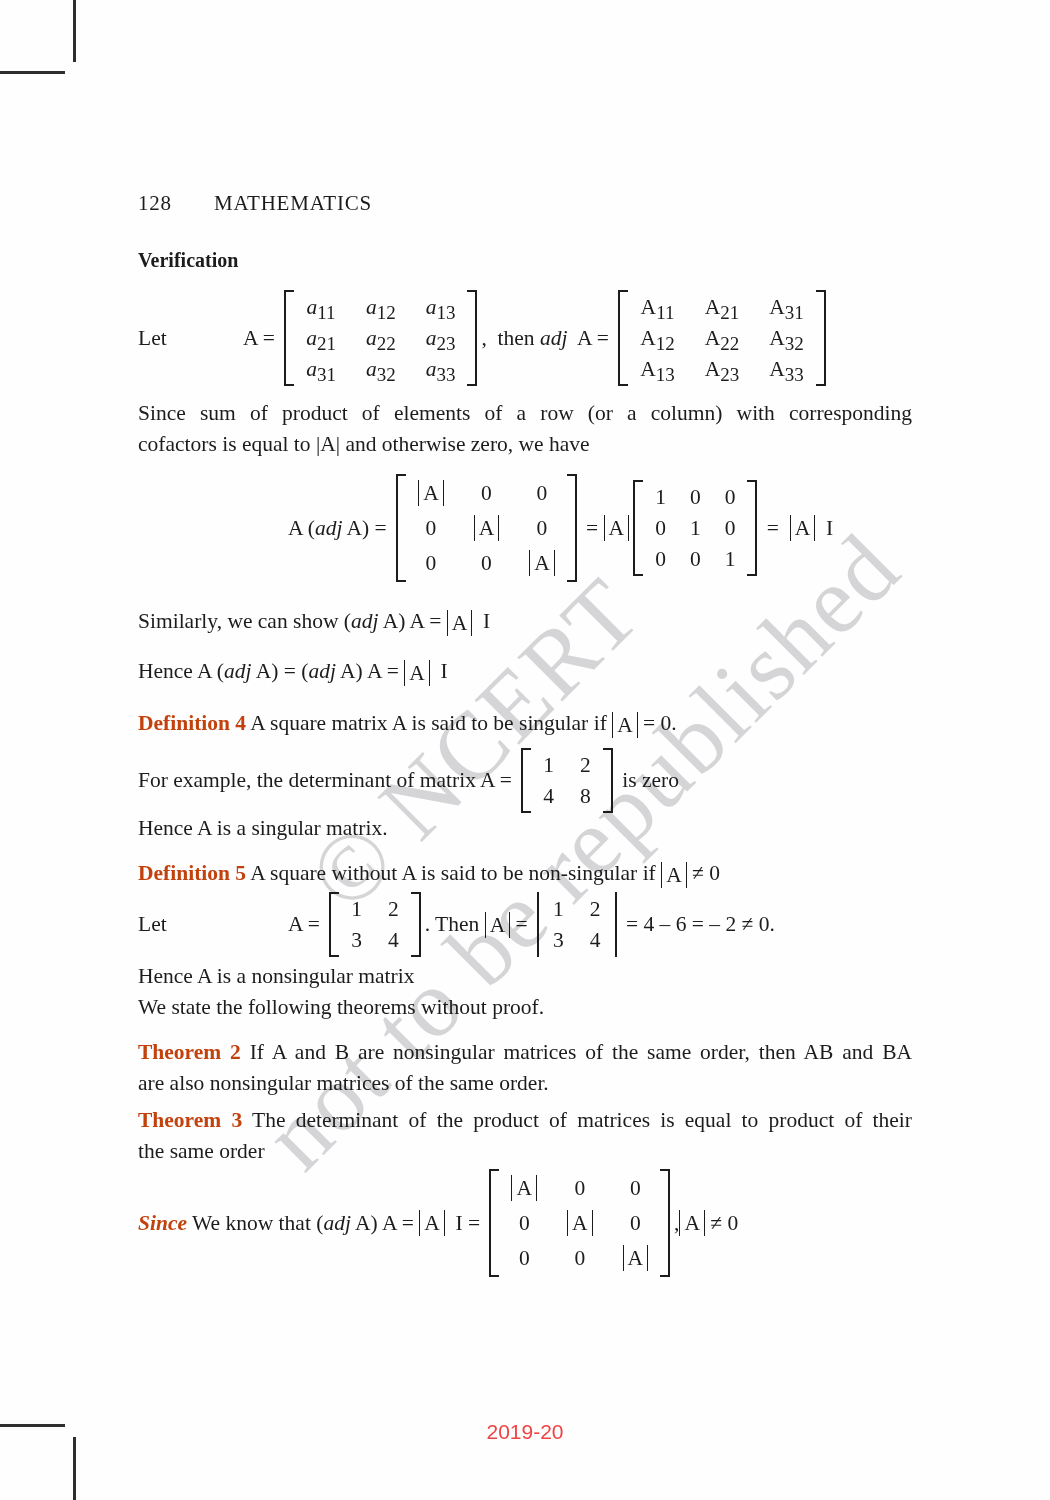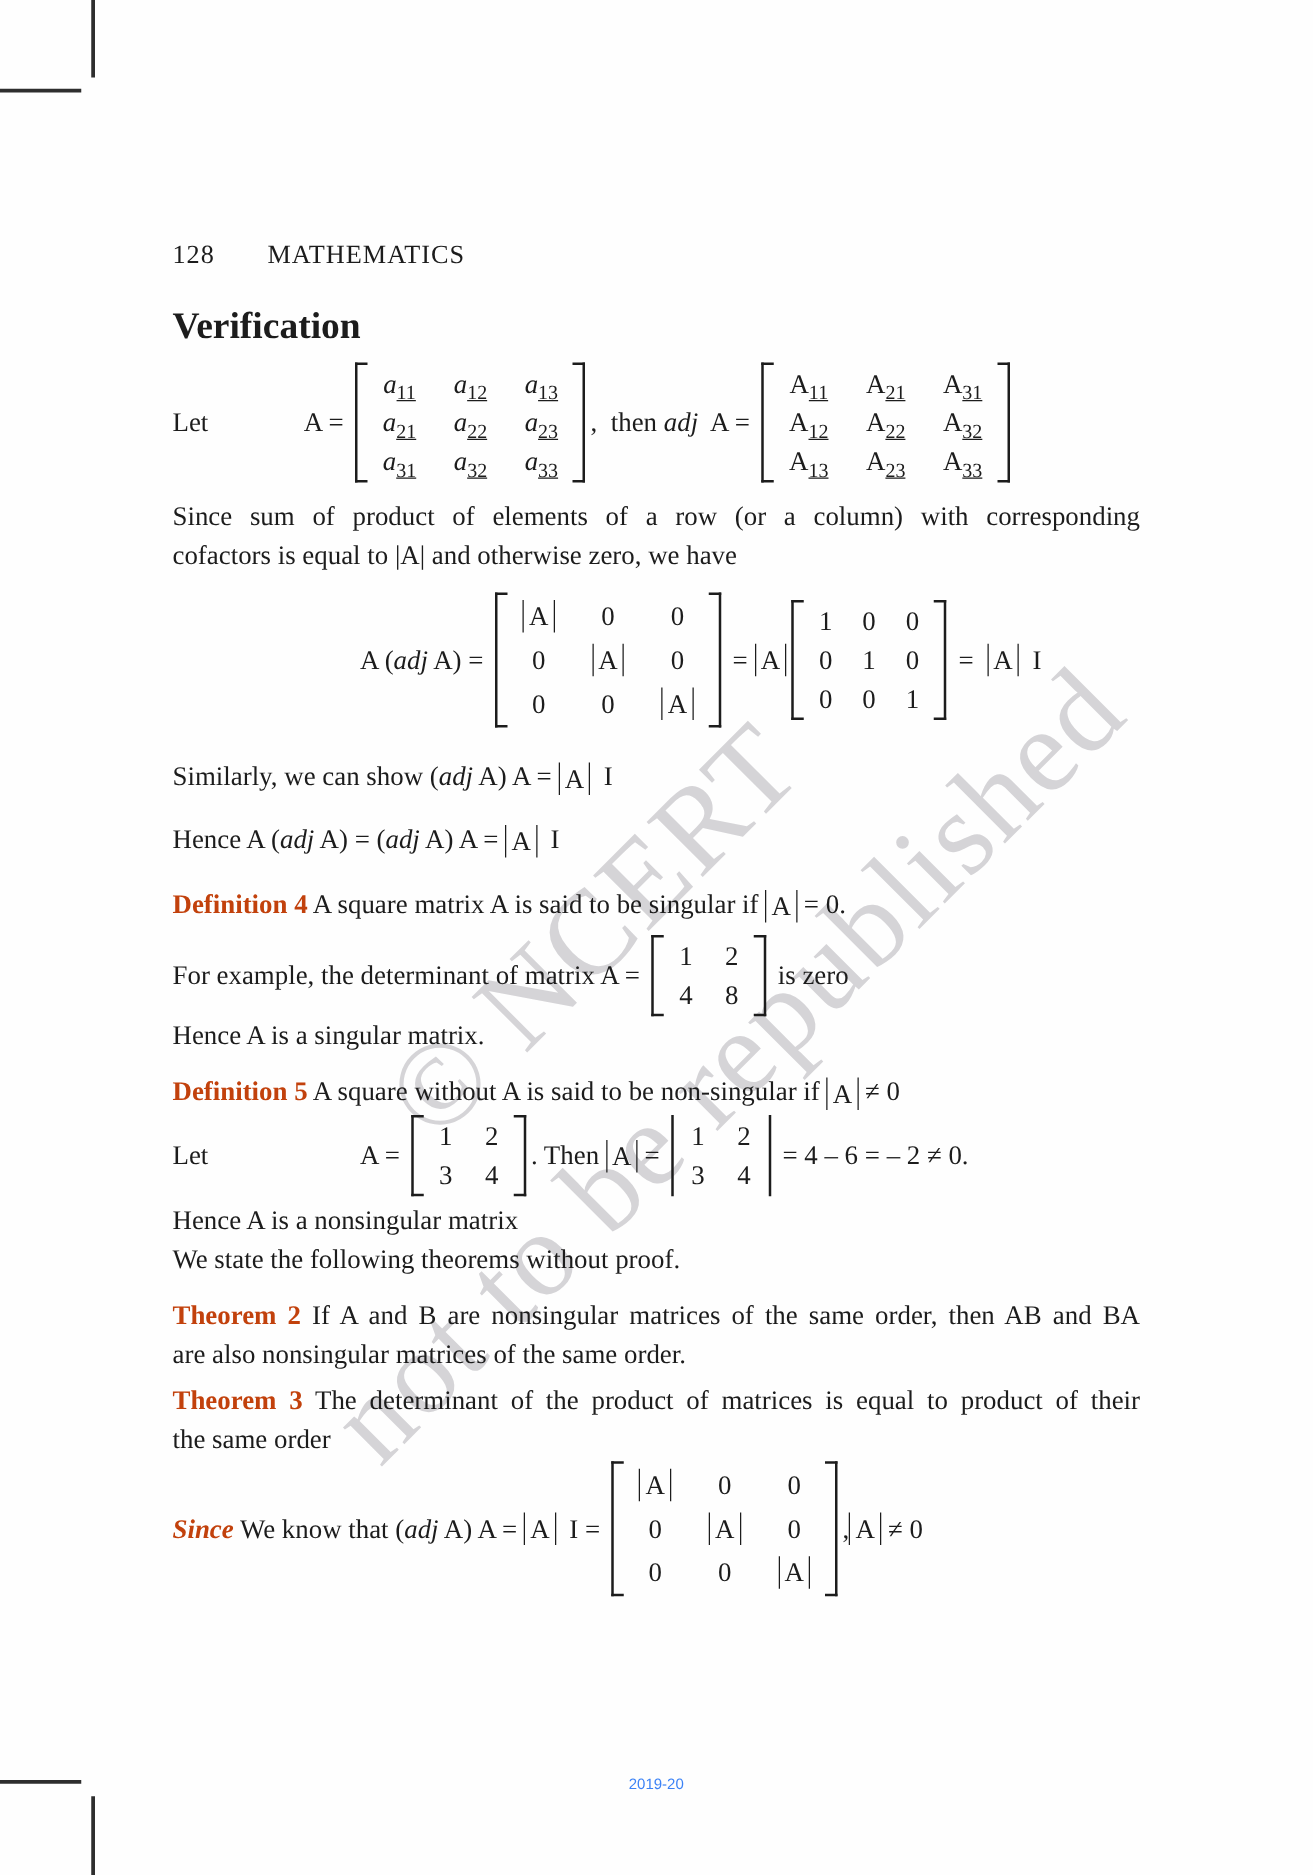--- a/index.html
+++ b/index.html
@@ -14,51 +14,51 @@
   .m-bl-v{left:73px;top:1437px;width:3px;height:63px;}
 
   
   .watermark{position:absolute;left:-172px;top:646px;width:1400px;text-align:center;
     transform:rotate(-45deg);font-size:96px;line-height:152px;color:rgba(152,150,157,0.40);
     letter-spacing:2px;pointer-events:none;z-index:0;white-space:nowrap;}
 
   .content{position:absolute;left:138px;top:188px;width:774px;z-index:1;font-size:21.5px;line-height:31px;}
 
   .hdr{display:flex;align-items:baseline;gap:42px;font-size:21px;letter-spacing:0.8px;}
-  .vtitle{margin-top:26px;font-weight:bold;font-size:30px;}
+  .vtitle{margin-top:26px;font-weight:bold;font-size:20px;}
 
   .row{display:flex;align-items:center;}
   .eqt{white-space:pre;}
   .it{font-style:italic;}
   .blue{color:#c2410c;font-weight:bold;}
   .blue.it{font-style:italic;}
 
   
   .matrix{display:inline-flex;align-items:stretch;margin:0 4px;}
   .mb{width:8px;}
   .mbl{border-left:2.5px solid #1c1c1c;border-top:2.5px solid #1c1c1c;border-bottom:2.5px solid #1c1c1c;}
   .mbr{border-right:2.5px solid #1c1c1c;border-top:2.5px solid #1c1c1c;border-bottom:2.5px solid #1c1c1c;}
   .mbody{display:grid;padding:6px 12px;column-gap:30px;row-gap:9px;justify-items:center;align-items:center;line-height:22px;}
   .g3{grid-template-columns:repeat(3,auto);}
   .g2{grid-template-columns:repeat(2,auto);column-gap:26px;}
-  sub{font-size:16px;line-height:0;text-decoration:underline;}
+  sub{font-size:19px;line-height:0;}
 
   
   .dl{border-left:2px solid #1c1c1c;width:2px;}
   .dr{border-right:2px solid #1c1c1c;width:2px;}
 
   
   .av{display:inline-block;border-left:1.8px solid #1c1c1c;border-right:1.8px solid #1c1c1c;
       padding:1px 4px;line-height:1.12;vertical-align:-2px;}
 
   .jline{text-align:justify;text-align-last:justify;}
   .para{margin-top:12px;}
   .tline{line-height:34px;}
   .footer{position:absolute;left:0;right:0;top:1420px;text-align:center;
-    font-family:"Liberation Sans","DejaVu Sans",sans-serif;font-size:12px;color:#3b82f6;z-index:1;}
+    font-family:"Liberation Sans","DejaVu Sans",sans-serif;font-size:21px;color:#ef4444;z-index:1;}
 </style>
 </head>
 <body>
 
 <div class="page">
 
   <div class="mark m-tl-v"></div>
   <div class="mark m-tl-h"></div>
   <div class="mark m-bl-h"></div>
   <div class="mark m-bl-v"></div>

